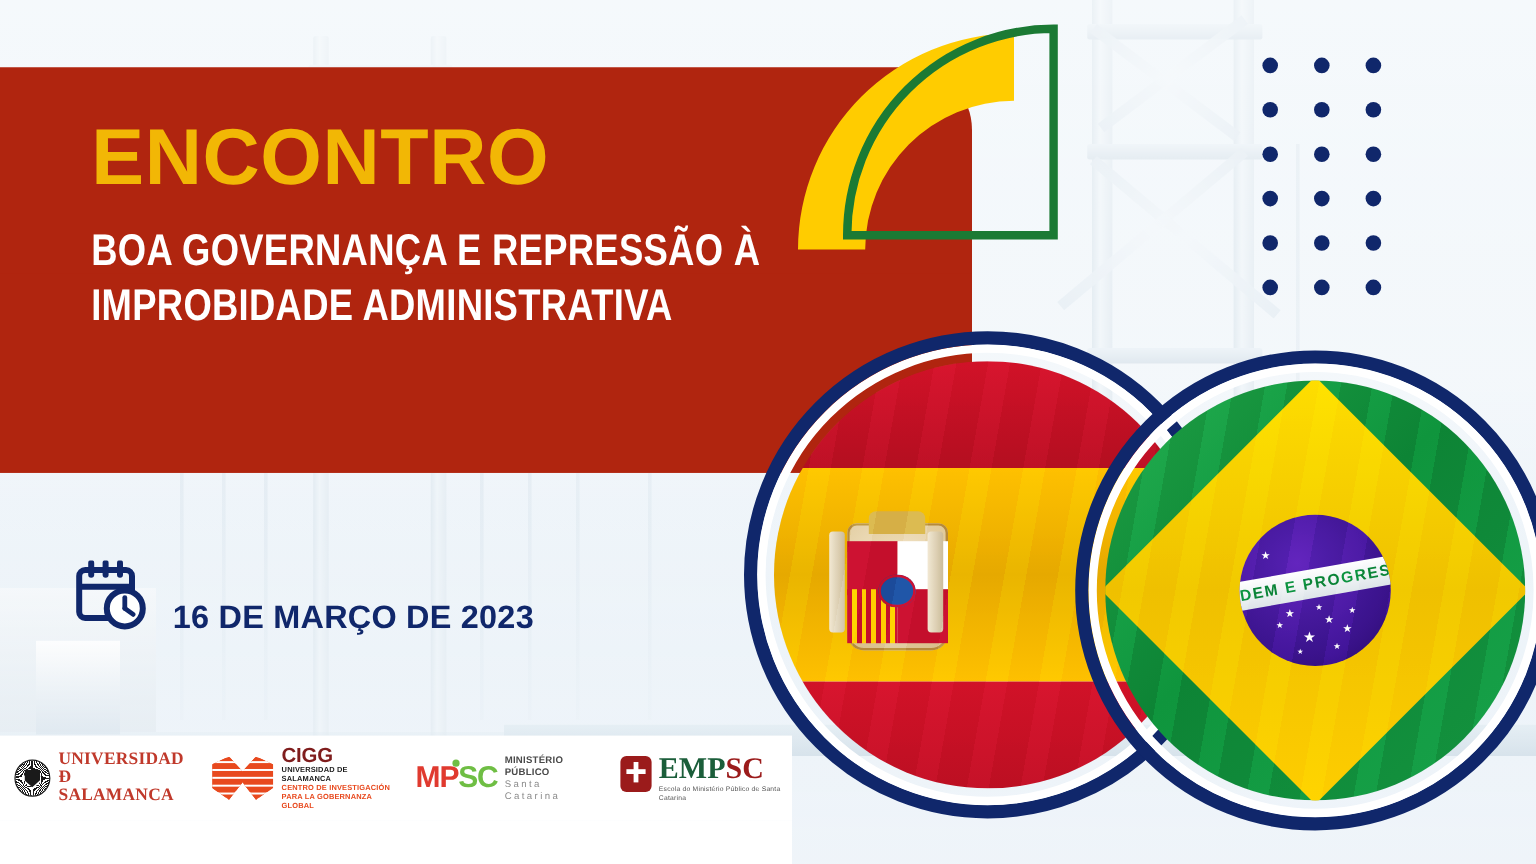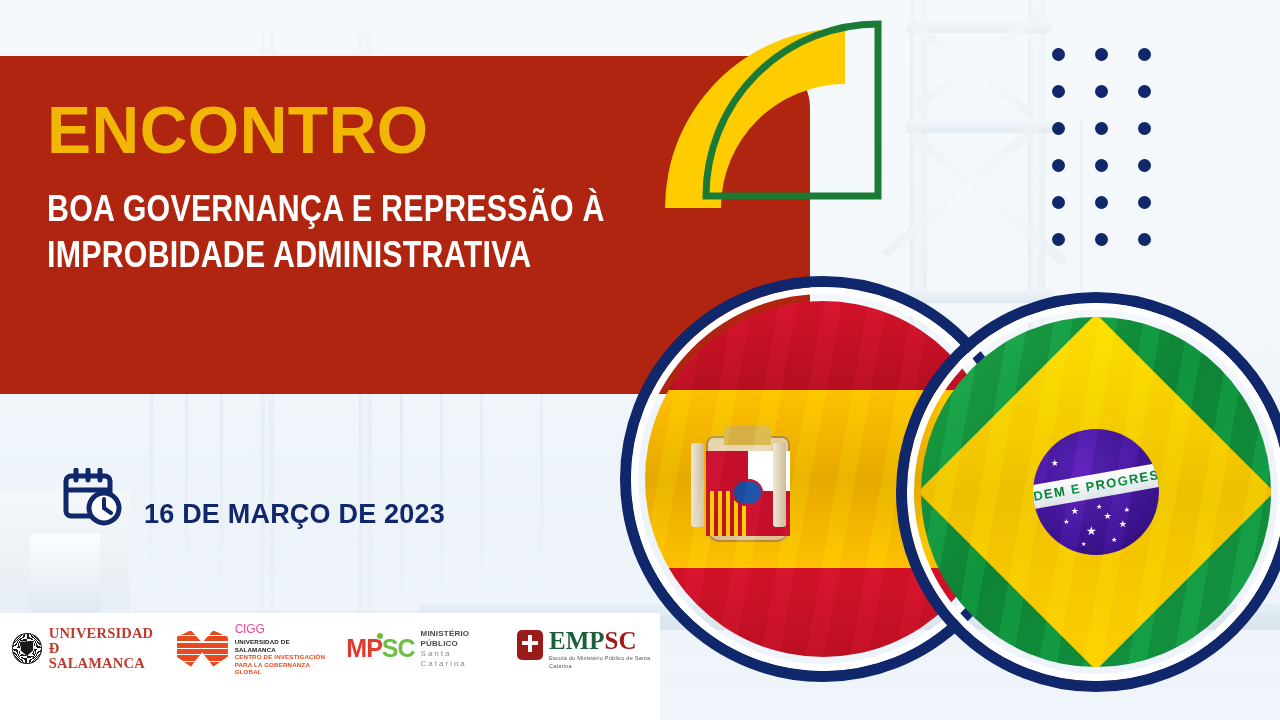--- a/index.html
+++ b/index.html
@@ -89,21 +89,21 @@
     left: -40px;
     top: 228px;
     width: 850px;
     height: 166px;
     background: #b0250f;
     border-bottom-right-radius: 52px;
   }
 
   .title-block {
     position: absolute;
-    left: 47px;
+    left: 76px;
     top: 96px;
     z-index: 6;
   }
   .t-encontro {
     font-size: 66px;
     line-height: 68px;
     font-weight: bold;
     letter-spacing: 0.5px;
     color: #F2B705;
     margin: 0;
@@ -350,21 +350,21 @@
   }
   .logo-cigg { margin-left: 22px; gap: 7px; }
   .cigg-mark {
     width: 58px; height: 36px;
     background:
       repeating-linear-gradient(0deg, #E8491E 0 5px, #ffffff 5px 6.5px),
       repeating-linear-gradient(90deg, #E8491E 0 5px, #ffffff 5px 6.5px);
     clip-path: polygon(0% 18%, 28% 0%, 50% 34%, 72% 0%, 100% 18%, 100% 72%, 72% 100%, 50% 60%, 28% 100%, 0% 72%);
   }
   .cigg-text .cigg-name {
-    color: #ec4899; font-size: 12px; font-weight: normal; line-height: 17px; letter-spacing: -0.2px;
+    color: #7f1d1d; font-size: 17px; font-weight: bold; line-height: 17px; letter-spacing: -0.2px;
   }
   .cigg-text .cigg-l1 { color: #1a1a1a; font-size: 6.2px; font-weight: bold; line-height: 7.6px; letter-spacing: .15px; }
   .cigg-text .cigg-l2, .cigg-text .cigg-l3 { color: #E8491E; font-size: 6.2px; font-weight: bold; line-height: 7.6px; letter-spacing: .15px; }
 
   .logo-empsc { margin-left: 26px; gap: 6px; align-items: flex-start; }
   .empsc-mark {
     width: 30px; height: 30px; border-radius: 5px;
     background: #9B1B1B;
     position: relative;
     margin-top: 2px;

